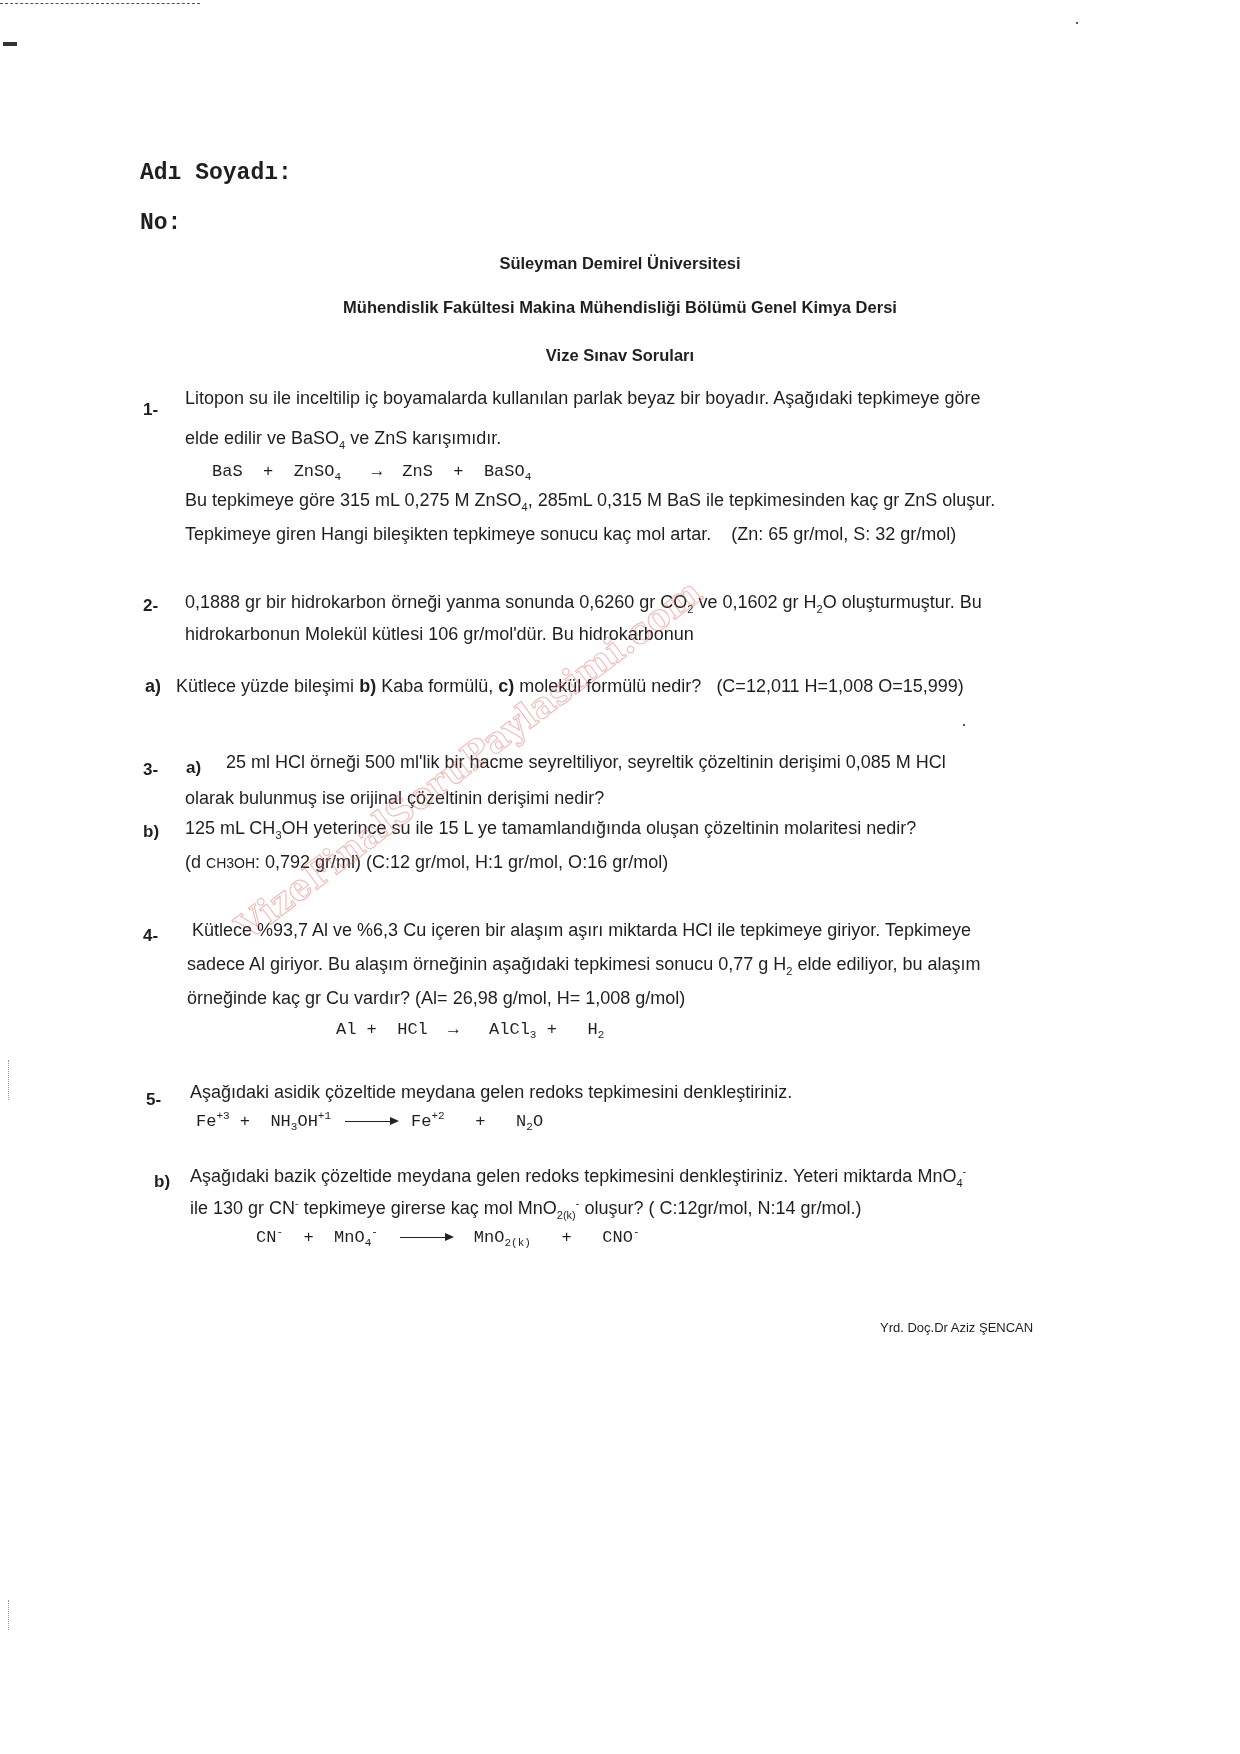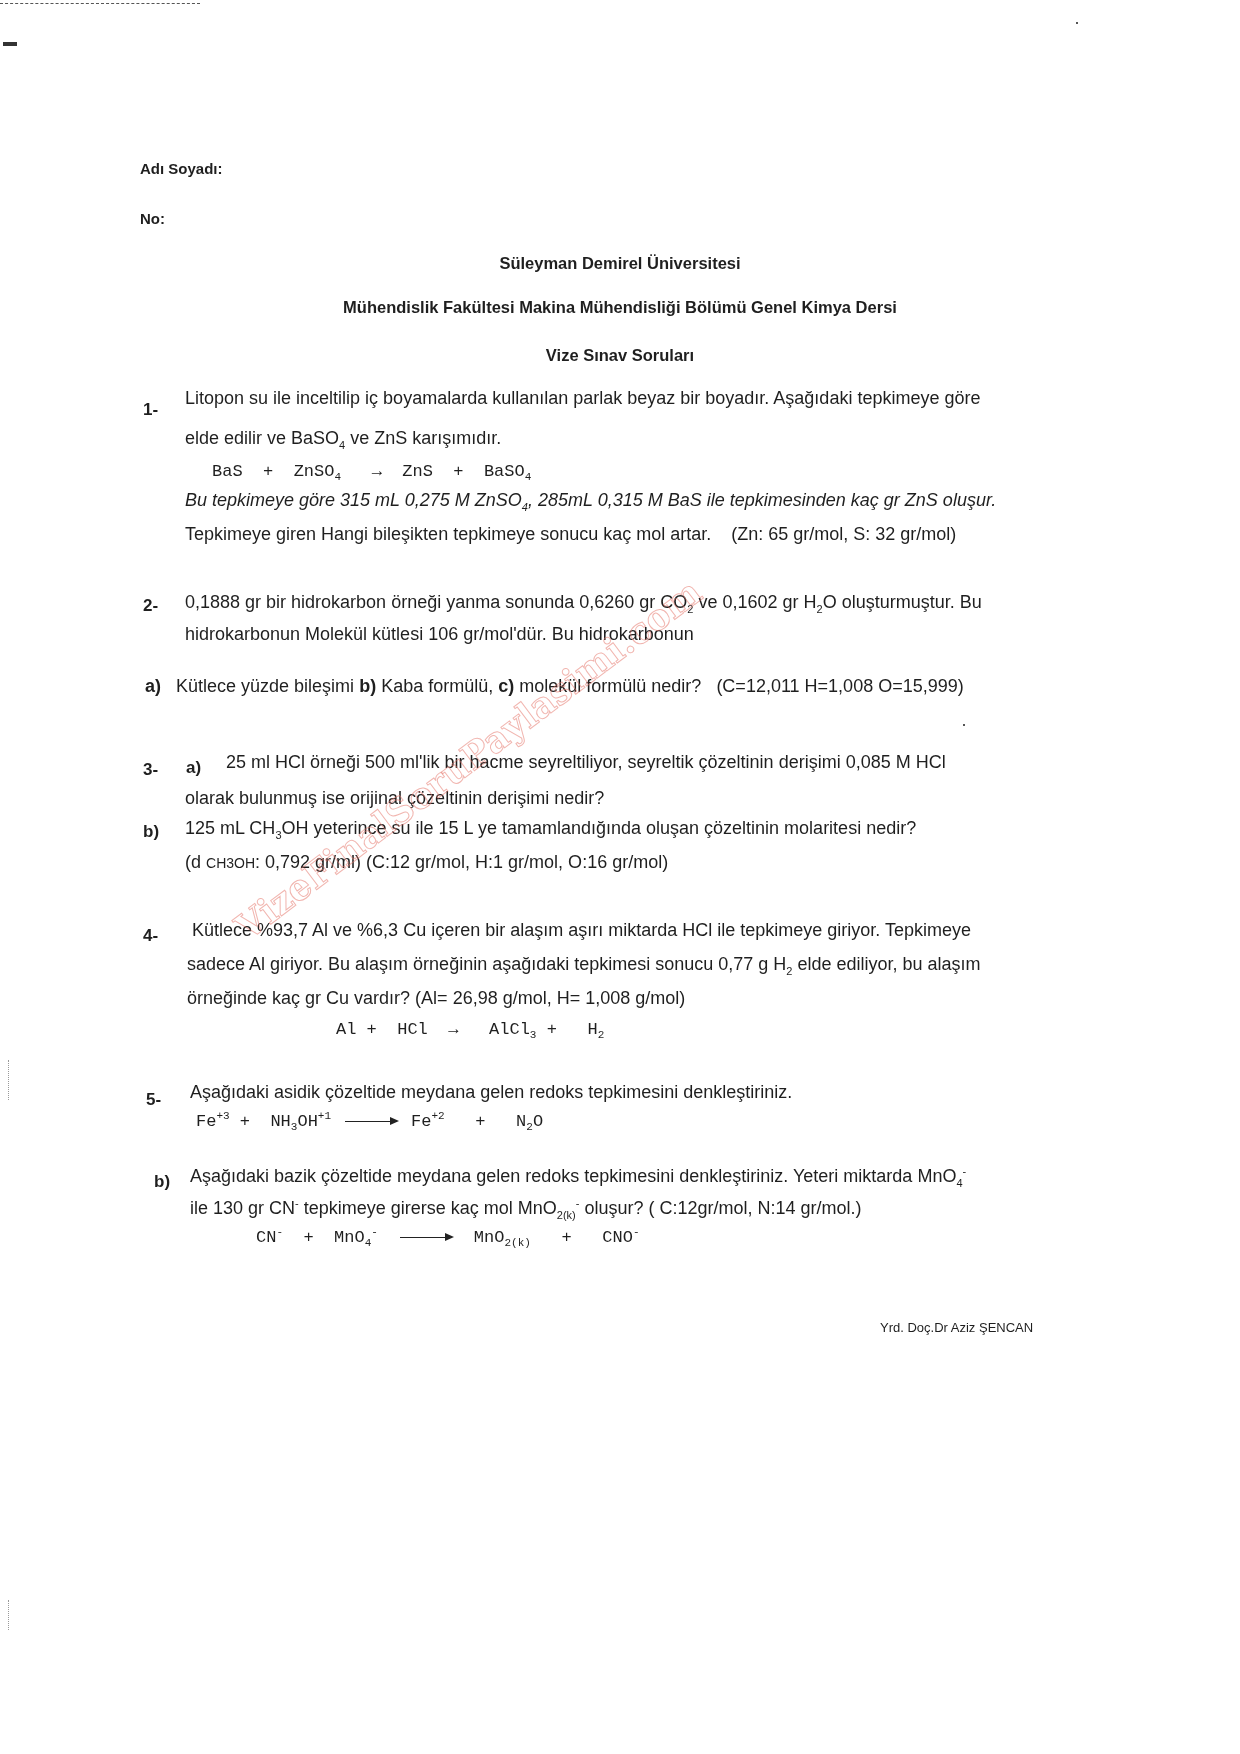--- a/index.html
+++ b/index.html
@@ -10,21 +10,21 @@
   }
   .scan-top {
     position: absolute; left: 0; top: 3px; width: 200px; height: 0;
     border-top: 1px dashed #555;
   }
   .scan-mark {
     position: absolute; left: 3px; top: 42px; font-size: 6px; font-weight: bold;
     background: #333; color: #333; width: 14px; height: 4px;
   }
   .abs { position: absolute; white-space: nowrap; }
-  .field { font-size: 15px; font-weight: bold; left: 140px; }
+  .field { font-size: 23px; font-weight: bold; left: 140px; font-family: Liberation Mono, monospace; }
   .center { left: 0; width: 1240px; text-align: center; font-weight: bold; font-size: 16.5px; }
   .q { font-size: 18px; line-height: 21px; }
   .num { font-weight: bold; font-size: 17px; }
   sub, sup { font-size: 11px; line-height: 0; }
   .eq { font-size: 17px; font-family: Liberation Mono, monospace; }
   .arrow-long {
     display: inline-block; width: 52px; height: 0; border-top: 1.5px solid #222;
     position: relative; vertical-align: middle; margin: 0 14px;
   }
   .arrow-long::after {
@@ -59,21 +59,21 @@
 <div class="abs center" style="top:298px;">Mühendislik  Fakültesi Makina Mühendisliği Bölümü Genel Kimya Dersi</div>
 <div class="abs center" style="top:346px;">Vize Sınav Soruları</div>
 
 <div>
   <span class="abs num" style="left:143px;top:400px;">1-</span>
   <span class="abs q" style="left:185px;top:388px;">Litopon su ile inceltilip iç boyamalarda kullanılan parlak beyaz bir boyadır. Aşağıdaki tepkimeye göre</span>
   <span class="abs q" style="left:185px;top:428px;"><span>elde edilir ve BaSO</span><sub>4</sub><span> ve ZnS karışımıdır.</span></span>
   <span class="abs eq" style="left:212px;top:462px;">
     <span>BaS</span>&nbsp;&nbsp;<span>+</span>&nbsp;&nbsp;<span>ZnSO</span><sub>4</sub>&nbsp;&nbsp;&nbsp;<span>→</span>&nbsp;&nbsp;<span>ZnS</span>&nbsp;&nbsp;<span>+</span>&nbsp;&nbsp;<span>BaSO</span><sub>4</sub>
   </span>
-  <span class="abs q" style="left:185px;top:490px;font-style:italic;"><span>Bu tepkimeye göre 315 mL 0,275 M ZnSO</span><sub>4</sub><span>, 285mL 0,315 M BaS ile tepkimesinden kaç gr ZnS oluşur.</span></span>
+  <span class="abs q" style="left:185px;top:490px;"><span>Bu tepkimeye göre 315 mL 0,275 M ZnSO</span><sub>4</sub><span>, 285mL 0,315 M BaS ile tepkimesinden kaç gr ZnS oluşur.</span></span>
   <span class="abs q" style="left:185px;top:524px;"><span>Tepkimeye giren Hangi bileşikten tepkimeye sonucu kaç mol artar.</span>&nbsp;&nbsp;&nbsp;&nbsp;<span>(Zn: 65 gr/mol, S: 32 gr/mol)</span></span>
 </div>
 
 <div>
   <span class="abs num" style="left:143px;top:596px;">2-</span>
   <span class="abs q" style="left:185px;top:592px;"><span>0,1888 gr bir hidrokarbon örneği yanma sonunda 0,6260 gr CO</span><sub>2</sub><span> ve 0,1602 gr H</span><sub>2</sub><span>O oluşturmuştur. Bu</span></span>
   <span class="abs q" style="left:185px;top:624px;">hidrokarbonun Molekül kütlesi 106 gr/mol'dür. Bu hidrokarbonun</span>
   <span class="abs q" style="left:145px;top:656px;margin-top:20px;"><b>a)</b>&nbsp;&nbsp;&nbsp;<span>Kütlece yüzde bileşimi</span> <b>b)</b> <span>Kaba formülü,</span> <b>c)</b> <span>molekül formülü nedir?</span>&nbsp;&nbsp;&nbsp;<span>(C=12,011 H=1,008 O=15,999)</span></span>
 </div>
 

